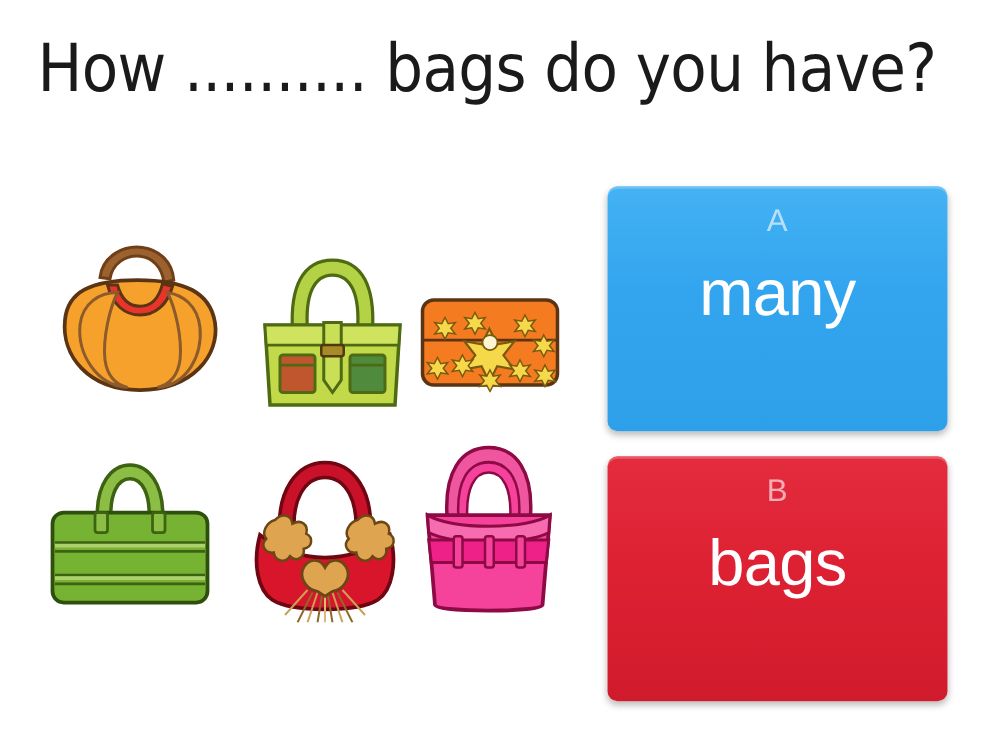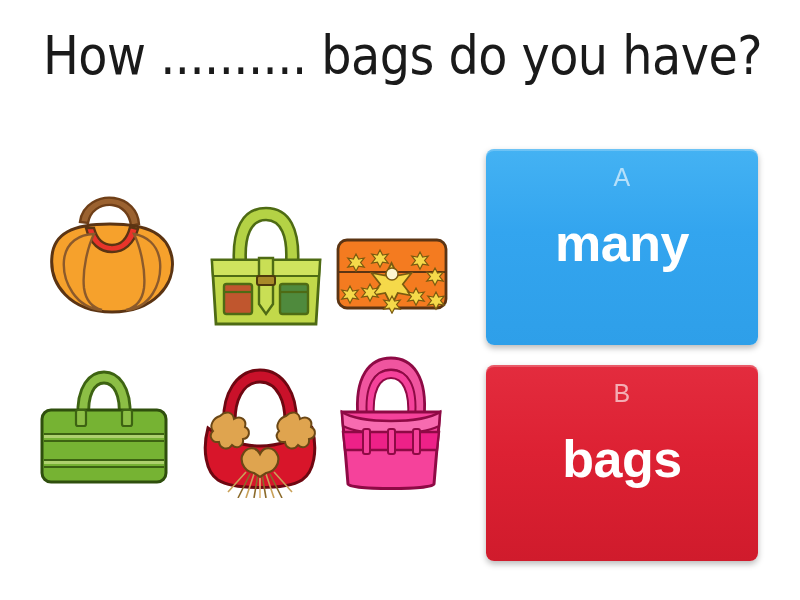--- a/index.html
+++ b/index.html
@@ -21,21 +21,20 @@
     left: 30px;
     top: 24px;
     width: 745px;
     font-family: "DejaVu Sans Condensed", "Liberation Sans Narrow", "Liberation Sans", sans-serif;
     font-size: 53px;
     font-weight: 400;
     line-height: 64px;
     color: #1a1a1a;
     letter-spacing: -0.5px;
     white-space: nowrap;
-    text-align: center;
   }
 
   
   #bag-grid {
     position: absolute;
     left: 24px;
     top: 178px;
     width: 450px;
     height: 340px;
   }
@@ -68,23 +67,23 @@
   }
   .answer-letter {
     margin-top: 16px;
     font-size: 25px;
     font-weight: 400;
     color: rgba(255,255,255,0.62);
     line-height: 1;
     letter-spacing: 0.5px;
   }
   .answer-text {
-    margin-top: 26px;
+    margin-top: 18px;
     font-size: 52px;
-    font-weight: 700;
+    font-weight: 400;
     color: #ffffff;
     line-height: 1.05;
     letter-spacing: -0.5px;
   }
 </style>
 </head>
 <body>
 
 <div id="question-title">How .......... bags do you have?</div>
 

